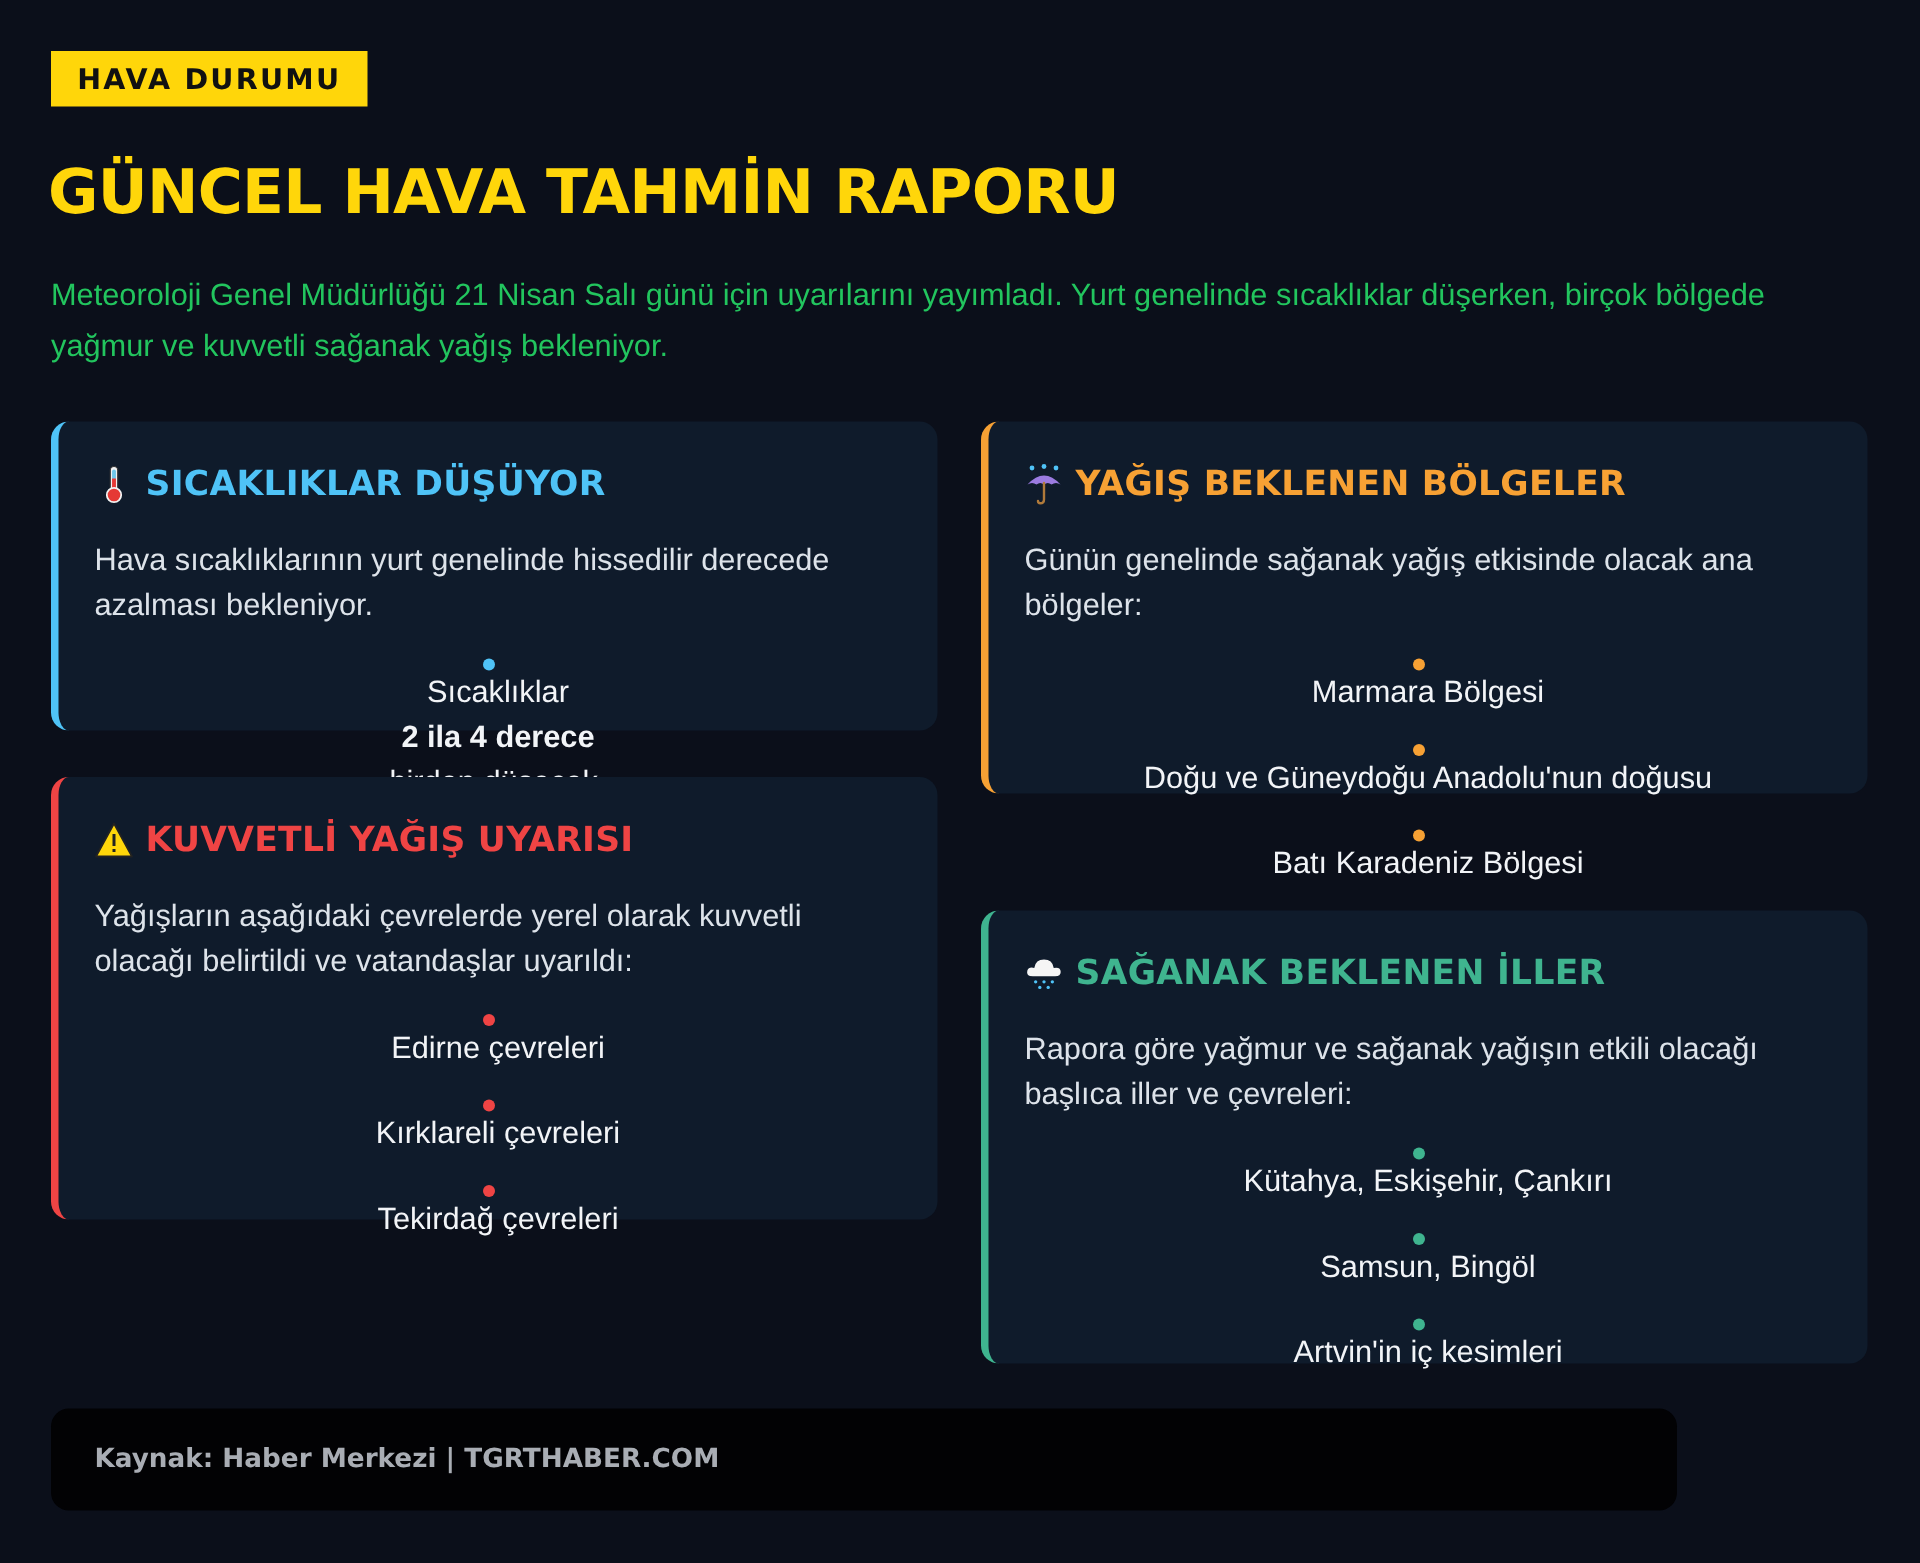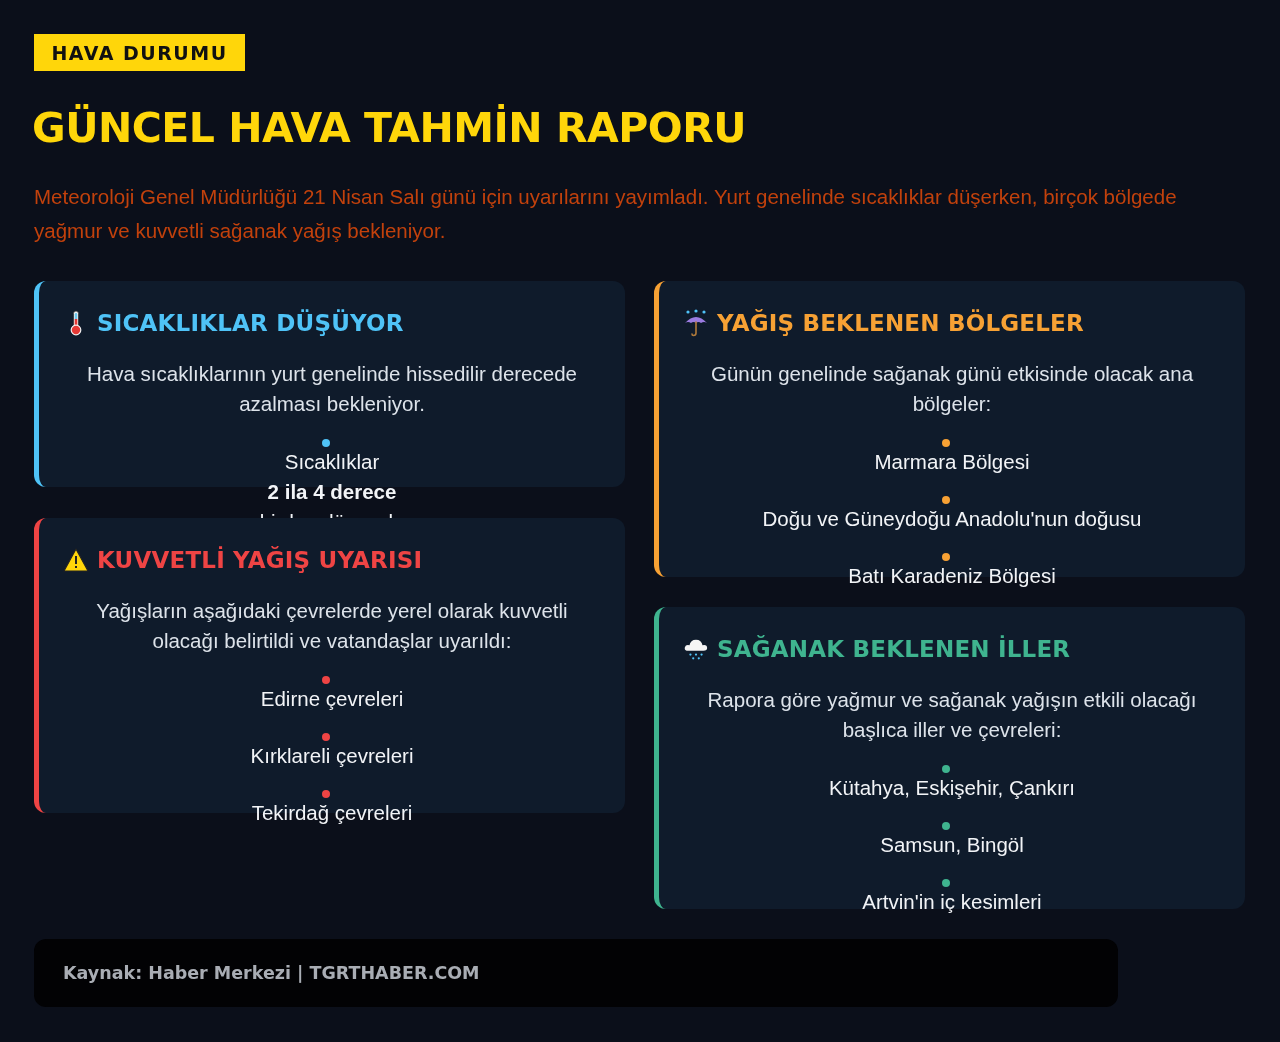--- a/index.html
+++ b/index.html
@@ -14,29 +14,28 @@
   }
   .title {
     position: absolute; left: 16px; top: 104px;
     font-family: "DejaVu Sans", sans-serif; font-weight: 700; font-size: 41px;
     color: #ffd60a; letter-spacing: -0.5px; white-space: nowrap;
     transform: scaleX(1.0);
     margin-left: 16px;
   }
   .intro {
     position: absolute; left: 34px; top: 180px; width: 1200px;
-    font-size: 20.5px; line-height: 34px; color: #c2410c;
+    font-size: 20.5px; line-height: 34px; color: #22c55e;
     font-family: "Liberation Sans", sans-serif;
   }
 
   .card {
     position: absolute; background: #0f1b2b; border-radius: 12px;
     border-left: 5px solid #4fc3f7;
     padding: 26px 24px 0 24px;
-    text-align: center;
   }
   .card h2 {
     font-family: "DejaVu Sans", sans-serif; font-weight: 700; font-size: 23px;
     display: flex; align-items: center; gap: 8px; height: 32px; letter-spacing: 0.2px;
     white-space: nowrap;
   }
   .card h2 .icon { width: 26px; height: 28px; display: inline-flex; align-items: center; justify-content: center; }
   .card p {
     font-family: "Liberation Sans", sans-serif; font-size: 20.5px; line-height: 30px;
     color: #dde3ea; margin-top: 20px;
@@ -50,21 +49,21 @@
   .card li b { font-weight: 700; margin: 0 10px; }
 
   .c-blue { left: 34px; top: 281px; width: 591px; height: 206px; border-left-color: #4fc3f7; }
   .c-blue h2 { color: #4fc3f7; }
   .c-blue .dot { background: #4fc3f7; }
 
   .c-red { left: 34px; top: 518px; width: 591px; height: 295px; border-left-color: #ef4444; }
   .c-red h2 { color: #ef4444; }
   .c-red .dot { background: #ef4444; }
 
-  .c-orange { left: 654px; top: 281px; width: 591px; height: 296px; border-left-color: #f7a134; }
+  .c-orange { left: 654px; top: 281px; width: 591px; height: 248px; border-left-color: #f7a134; }
   .c-orange h2 { color: #f7a134; }
   .c-orange .dot { background: #f7a134; }
 
   .c-green { left: 654px; top: 607px; width: 591px; height: 302px; border-left-color: #3fb48f; }
   .c-green h2 { color: #3fb48f; }
   .c-green .dot { background: #3fb48f; }
 
   .footer {
     position: absolute; left: 34px; top: 939px; width: 1084px; height: 68px;
     background: #020204; border-radius: 12px;
@@ -136,21 +135,21 @@
       <svg width="26" height="28" viewBox="0 0 26 28">
         <circle cx="5" cy="3" r="1.6" fill="#4fc3f7"></circle>
         <circle cx="13" cy="2" r="1.6" fill="#4fc3f7"></circle>
         <circle cx="21" cy="3" r="1.6" fill="#4fc3f7"></circle>
         <path d="M2 14 Q13 2 24 14 Q21 12 18 14 Q15.5 12 13 14 Q10.5 12 8 14 Q5 12 2 14 Z" fill="#9b7be0"></path>
         <path d="M13 13 L13 24 Q13 26.5 10.5 26.5 Q9 26.5 9 25" fill="none" stroke="#b07a3a" stroke-width="1.6" stroke-linecap="round"></path>
       </svg>
     </span>
     <span>YAĞIŞ BEKLENEN BÖLGELER</span>
   </h2>
-  <p>Günün genelinde sağanak günü etkisinde olacak ana bölgeler:</p>
+  <p>Günün genelinde sağanak yağış etkisinde olacak ana bölgeler:</p>
   <ul>
     <li>
         <span class="dot"></span>
         <span>Marmara Bölgesi</span>
       </li>
     <li>
         <span class="dot"></span>
         <span>Doğu ve Güneydoğu Anadolu'nun doğusu</span>
       </li>
     <li>

